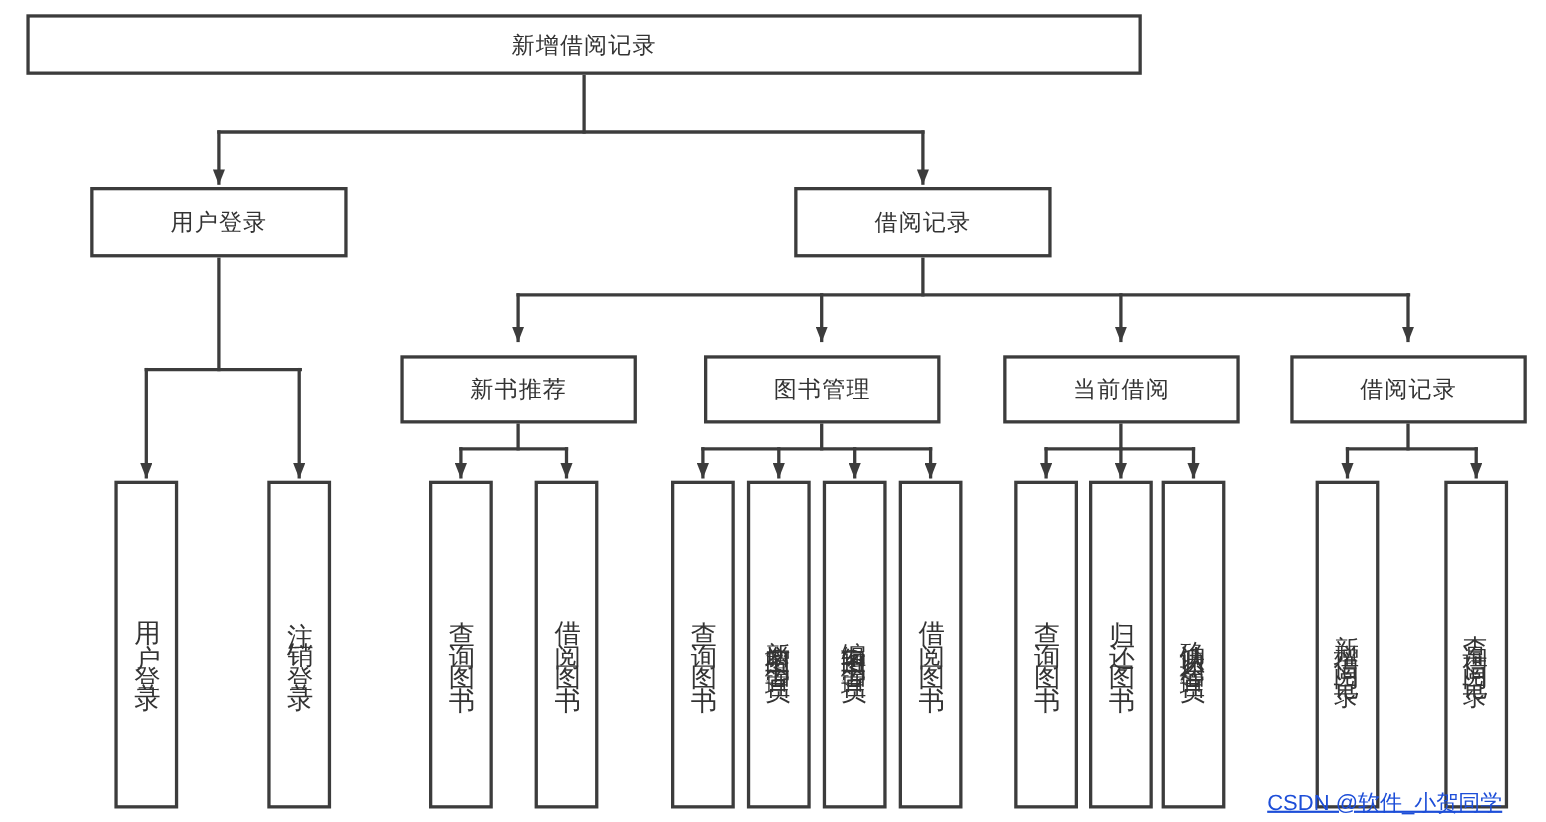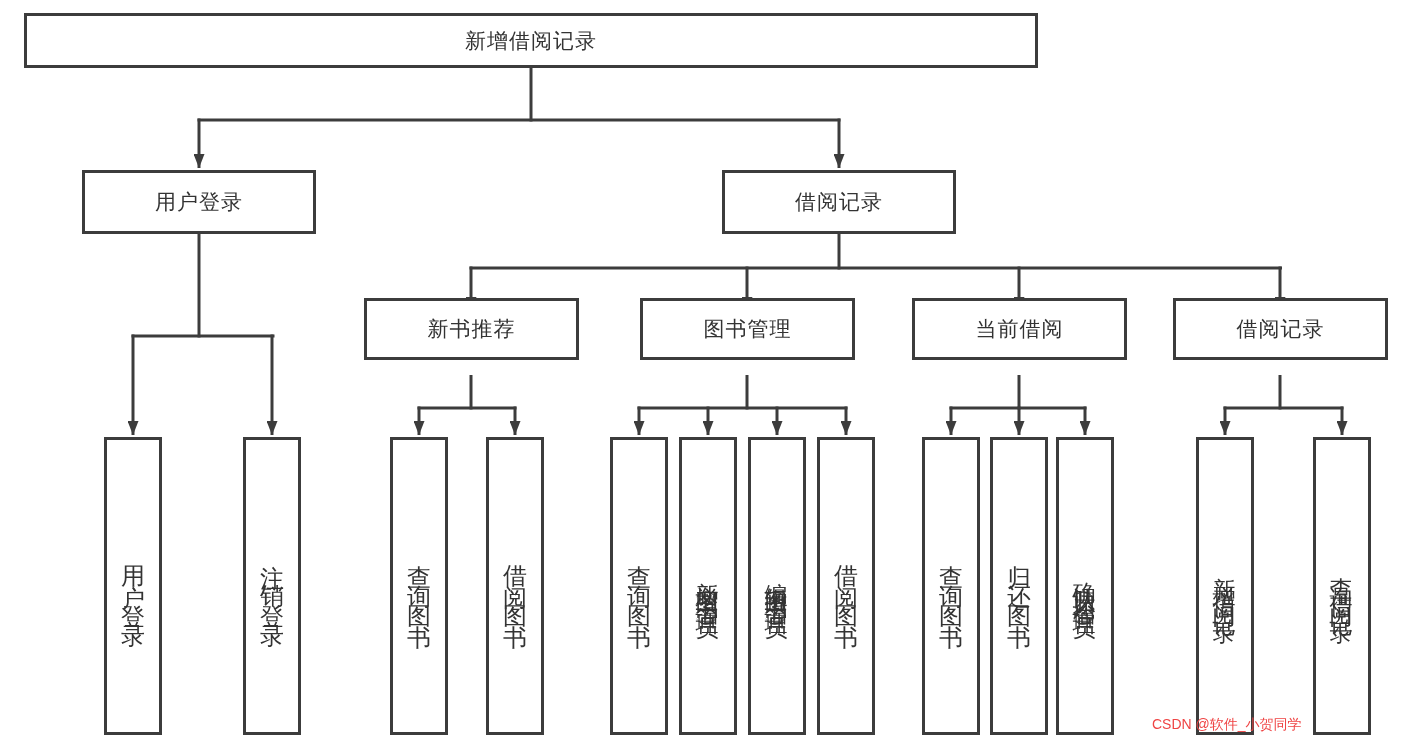--- a/index.html
+++ b/index.html
@@ -50,30 +50,31 @@
     color: #333333;
     white-space: nowrap;
   }
   .sp4 { font-size: 24px; letter-spacing: 20px; }
   .sp6 { font-size: 23px; letter-spacing: 9px; }
   .sp9 { font-size: 23px; letter-spacing: 5px; }
   #watermark {
     position: absolute;
     left: 1152px;
     top: 716px;
-    font-size: 14px;
-    color: #ef4444;
+    font-size: 20px;
+    color: #1d4ed8;
     z-index: 5;
     white-space: nowrap;
+    text-decoration: underline;
   }
   
   #box-root  { left: 24px;  top: 13px;  width: 1014px; height: 55px; }
   #box-l2-0  { left: 82px;  top: 170px; width: 234px;  height: 64px; }
   #box-l2-1  { left: 722px; top: 170px; width: 234px;  height: 64px; }
-  .l3 { top: 298px; width: 215px; height: 62px; }
+  .l3 { top: 323px; width: 215px; height: 62px; }
   #box-l3-0 { left: 364px; }
   #box-l3-1 { left: 640px; }
   #box-l3-2 { left: 912px; text-align: center; }
   #box-l3-3 { left: 1173px; }
   #leaf-g1-0 { left: 104px; }
   #leaf-g1-1 { left: 243px; }
   #leaf-g2-0 { left: 390px; }
   #leaf-g2-1 { left: 486px; }
   #leaf-g3-0 { left: 610px; }
   #leaf-g3-1 { left: 679px; }

